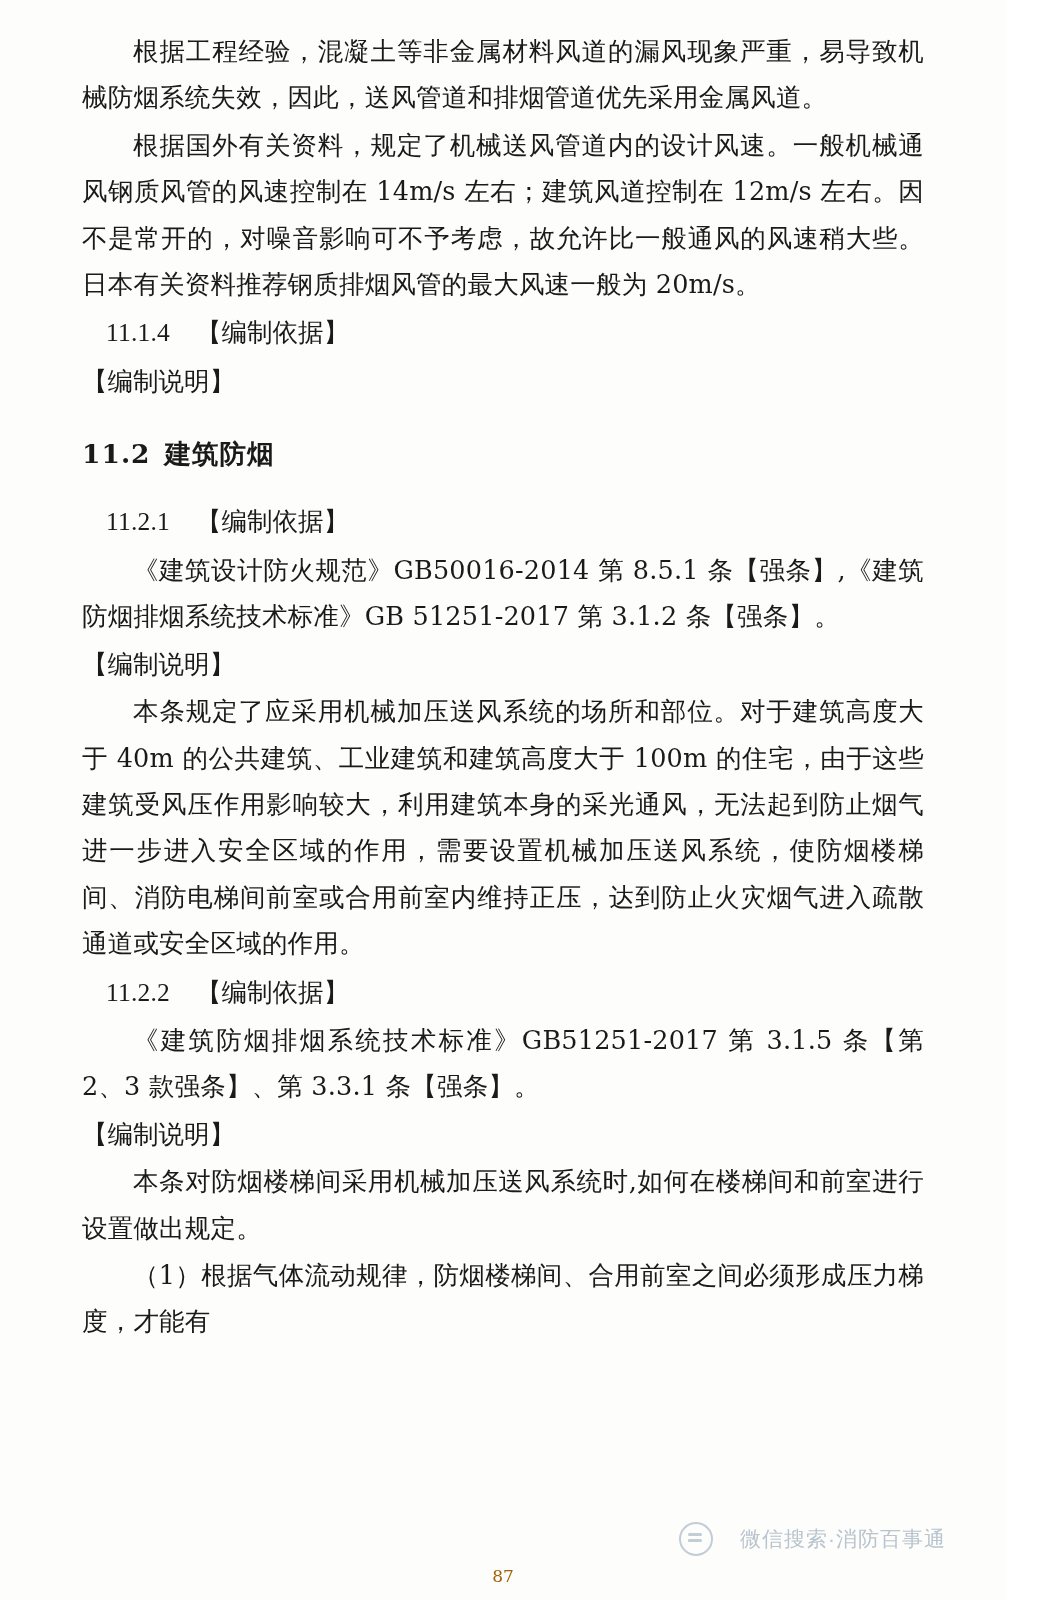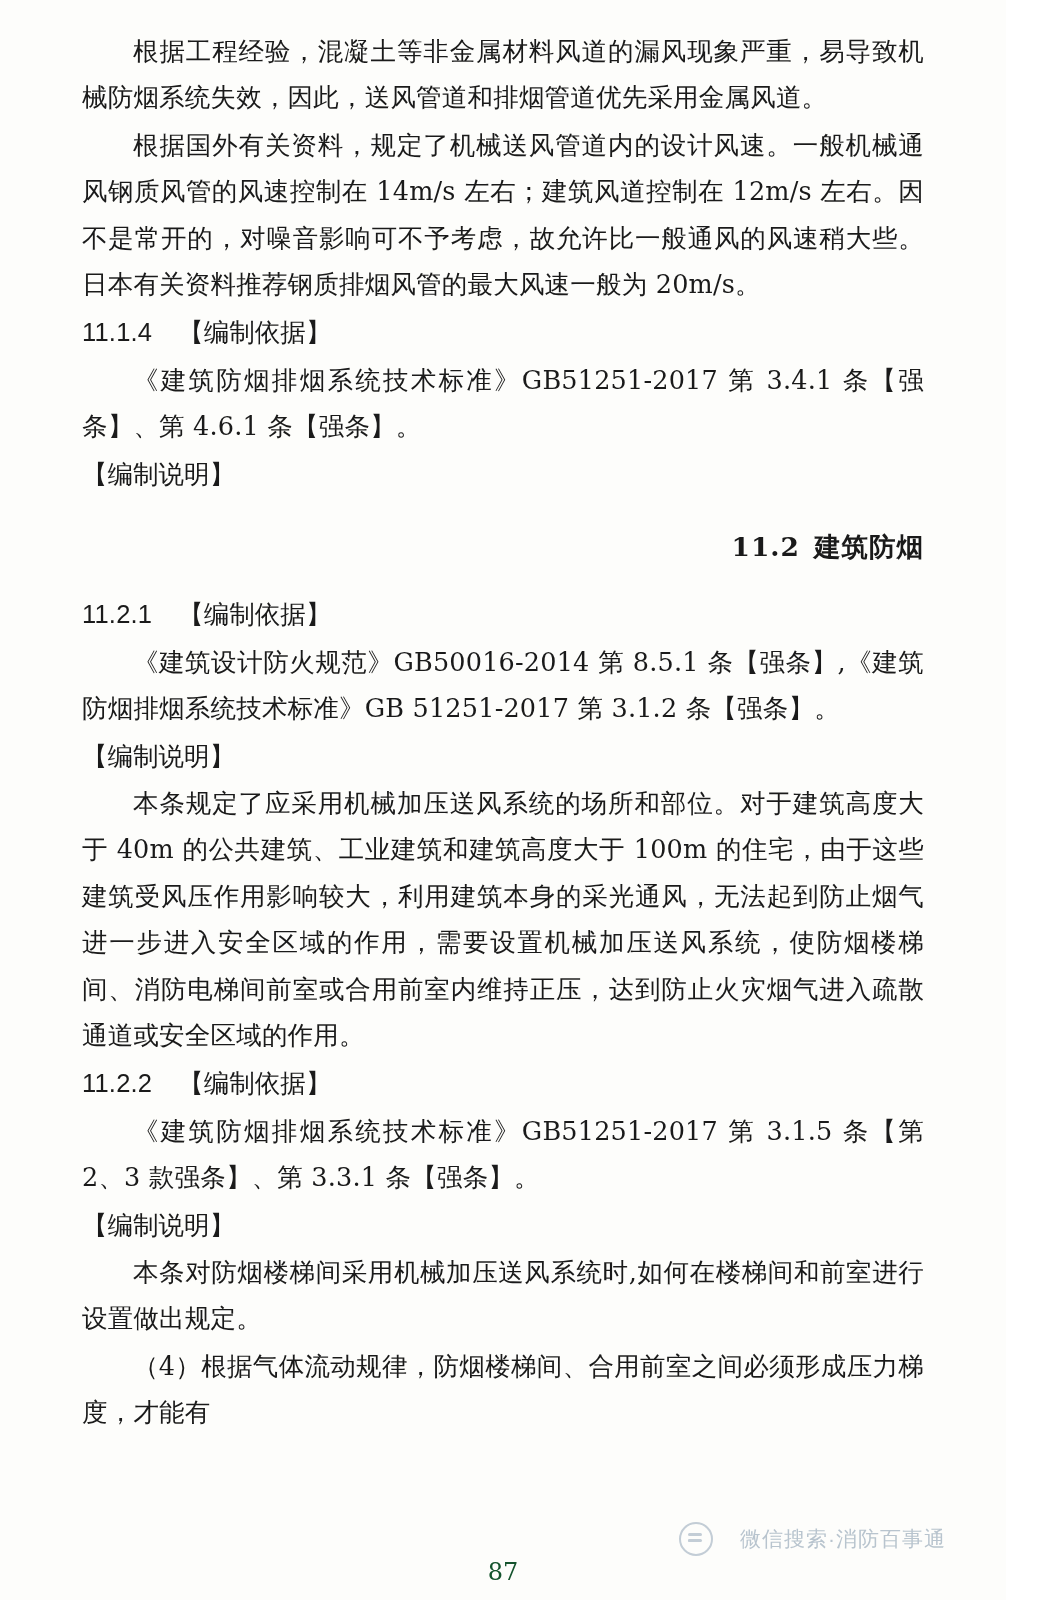--- a/index.html
+++ b/index.html
@@ -34,40 +34,41 @@
     text-indent: 2em;
   }
   .noindent {
     text-indent: 0;
   }
   .clause-head {
     margin: 2px 0 1px 0;
     text-indent: 0;
   }
   .clause-num {
-    font-family: Liberation Sans, sans-serif;
+    font-family: Liberation Serif, serif;
+    margin-left: 24px;
   }
   .section-title {
-    text-align: right;
+    text-align: left;
     font-weight: bold;
     font-size: 26.5px;
     margin: 26px 0 20px 0;
     letter-spacing: 1px;
   }
   .section-title .num {
     margin-right: 14px;
   }
   .page-num {
     position: absolute;
     left: 0;
     right: 0;
     bottom: 14px;
     text-align: center;
-    font-size: 24px;
-    color: #14532d;
+    font-size: 17px;
+    color: #a16207;
     margin-top: 12px;
   }
   .watermark {
     position: absolute;
     right: 60px;
     bottom: 44px;
     display: flex;
     align-items: center;
     gap: 27px;
     color: #b8c4ce;
@@ -120,21 +121,20 @@
   <div class="doc-body">
 
     <p class="indent">根据工程经验，混凝土等非金属材料风道的漏风现象严重，易导致机械防烟系统失效，因此，送风管道和排烟管道优先采用金属风道。</p>
 
     <p class="indent">根据国外有关资料，规定了机械送风管道内的设计风速。一般机械通风钢质风管的风速控制在 14m/s 左右；建筑风道控制在 12m/s 左右。因不是常开的，对噪音影响可不予考虑，故允许比一般通风的风速稍大些。日本有关资料推荐钢质排烟风管的最大风速一般为 20m/s。</p>
 
     <p class="clause-head">
       <span class="clause-num">11.1.4</span><span class="num-sp"></span><span class="bracket">【编制依据】</span>
     </p>
 
-    <p class="indent">《建筑防烟排烟系统技术标准》GB51251-2017 第 3.4.1 条【强条】、第 4.6.1 条【强条】。</p>
 
     <p class="noindent bracket">【编制说明】</p>
 
 
     <div class="section-title">
       <span class="num">11.2</span><span>建筑防烟</span>
     </div>
 
     <p class="clause-head">
       <span class="clause-num">11.2.1</span><span class="num-sp"></span><span class="bracket">【编制依据】</span>
@@ -149,21 +149,21 @@
     <p class="clause-head">
       <span class="clause-num">11.2.2</span><span class="num-sp"></span><span class="bracket">【编制依据】</span>
     </p>
 
     <p class="indent">《建筑防烟排烟系统技术标准》GB51251-2017 第 3.1.5 条【第 2、3 款强条】、第 3.3.1 条【强条】。</p>
 
     <p class="noindent bracket">【编制说明】</p>
 
     <p class="indent">本条对防烟楼梯间采用机械加压送风系统时,如何在楼梯间和前室进行设置做出规定。</p>
 
-    <p class="indent">（4）根据气体流动规律，防烟楼梯间、合用前室之间必须形成压力梯度，才能有</p>
+    <p class="indent">（1）根据气体流动规律，防烟楼梯间、合用前室之间必须形成压力梯度，才能有</p>
 
   </div>
 
   <div class="page-num">87</div>
 
   <div class="watermark">
     <span class="wm-badge"></span>
     <span>微信搜索·消防百事通</span>
   </div>
 

